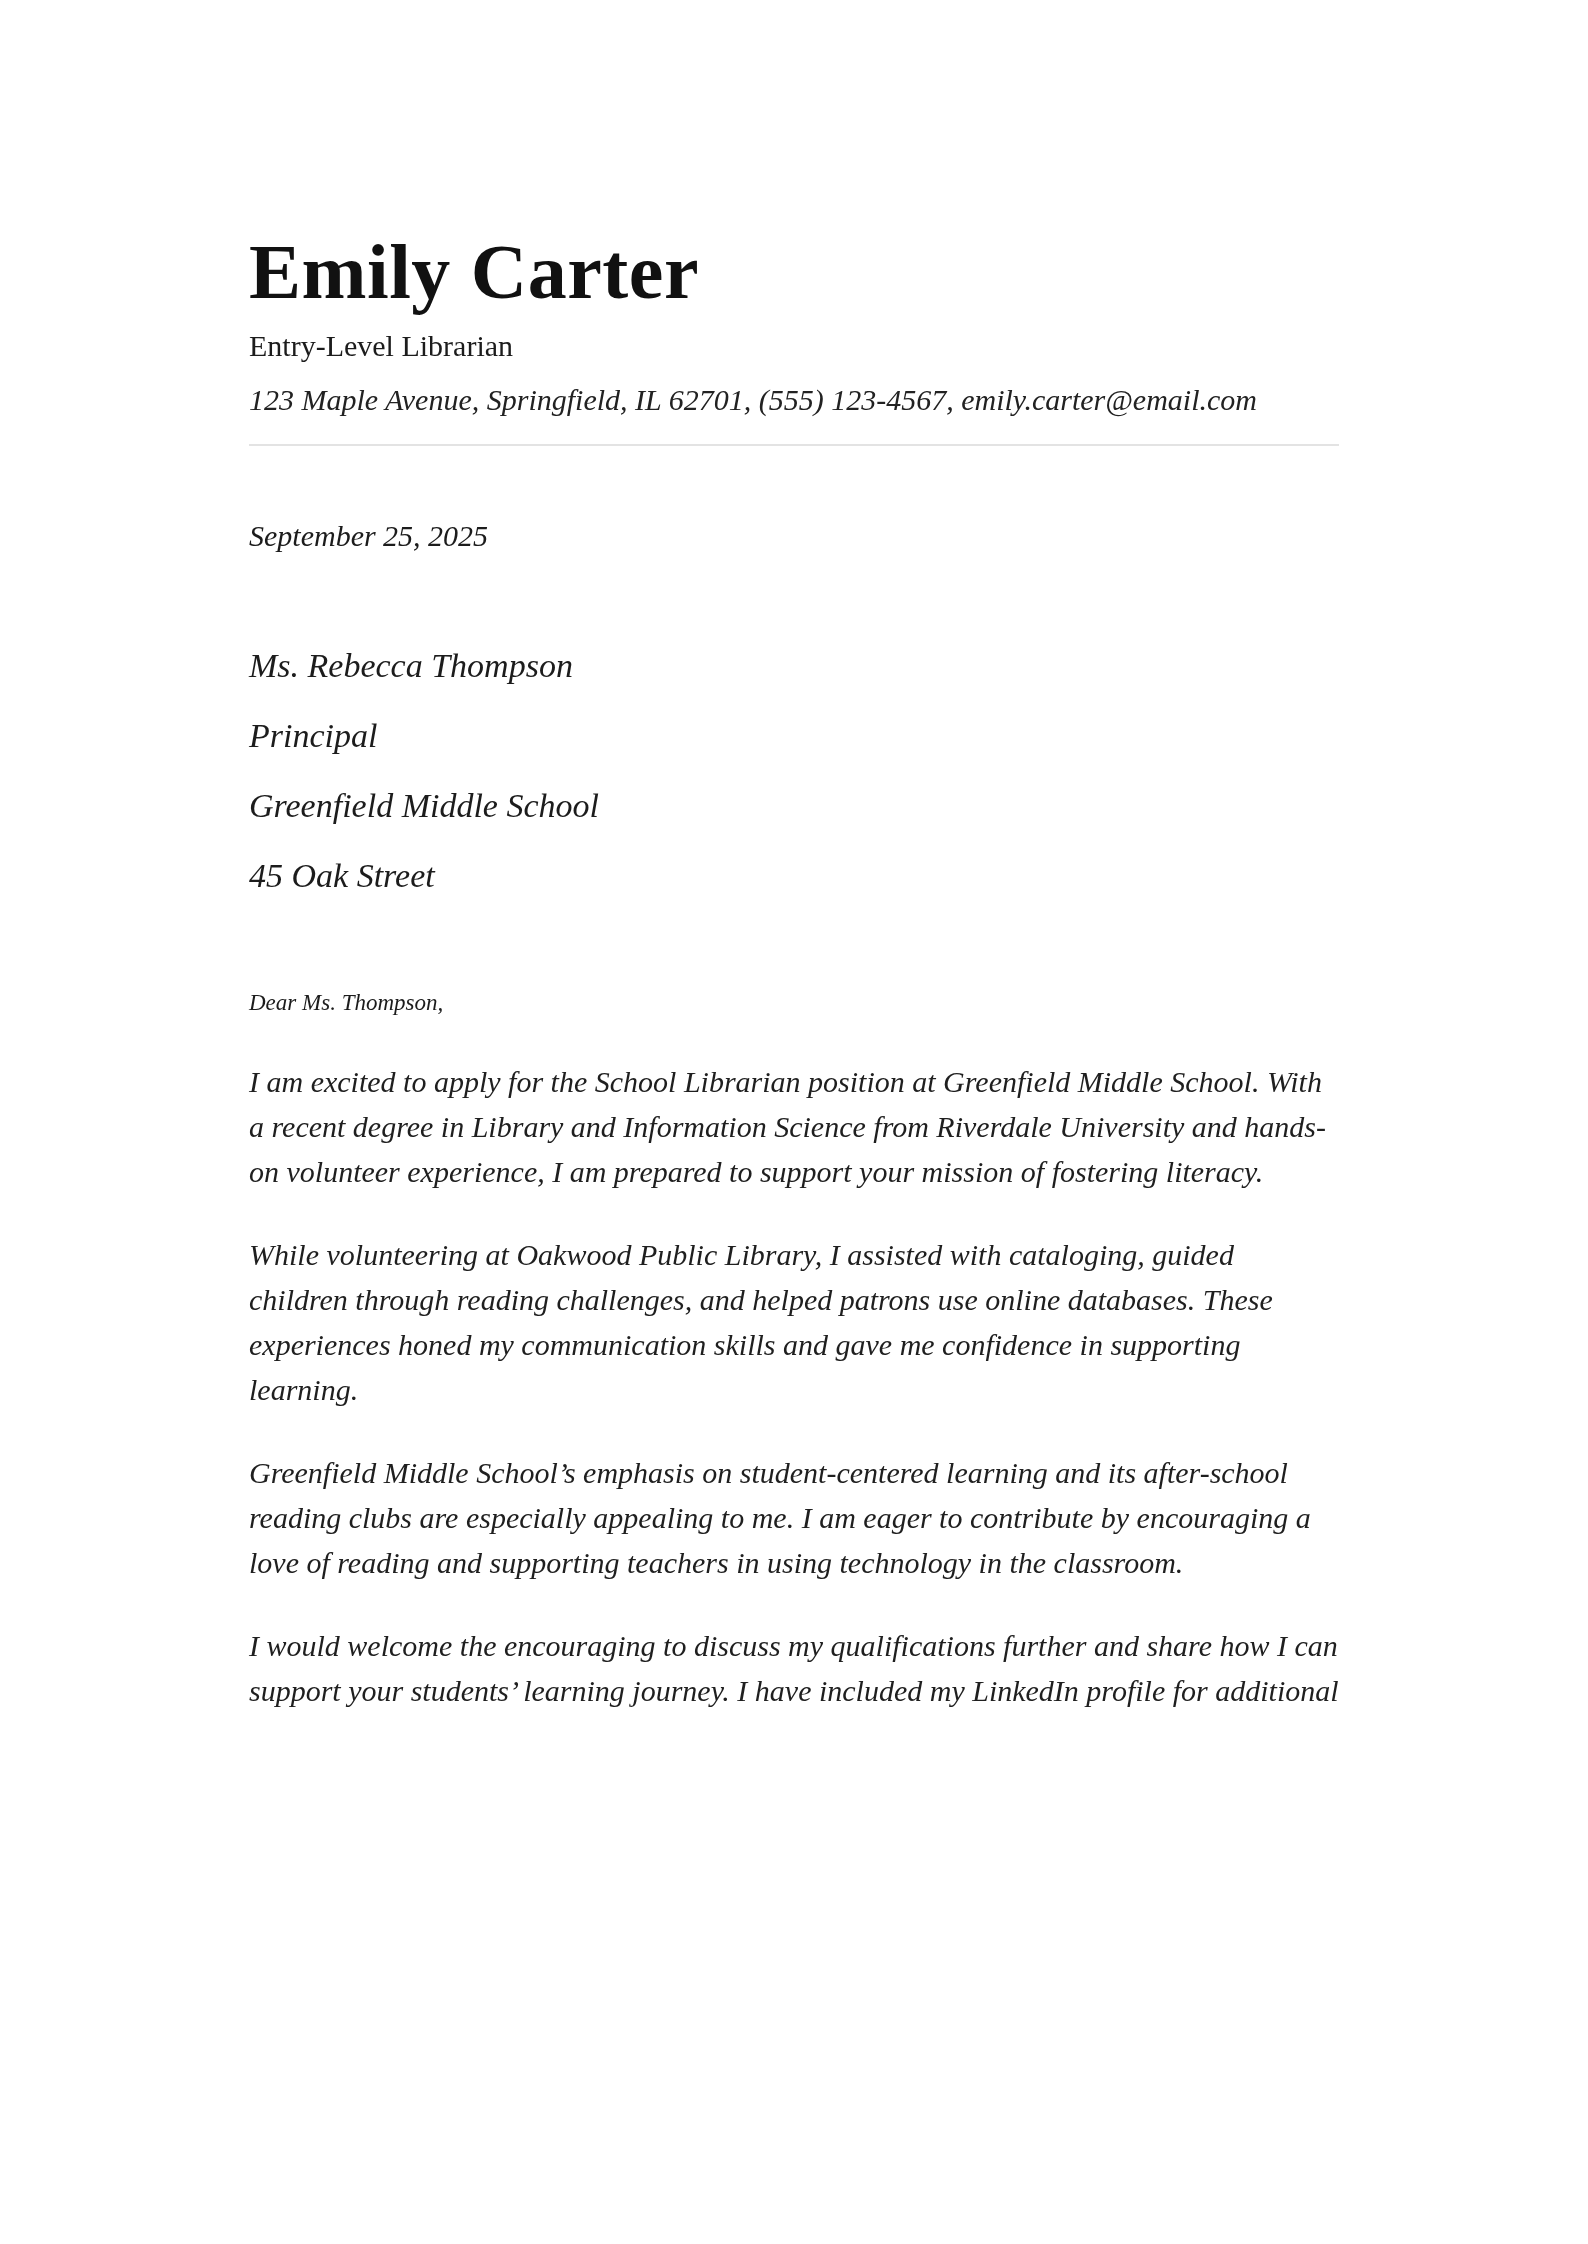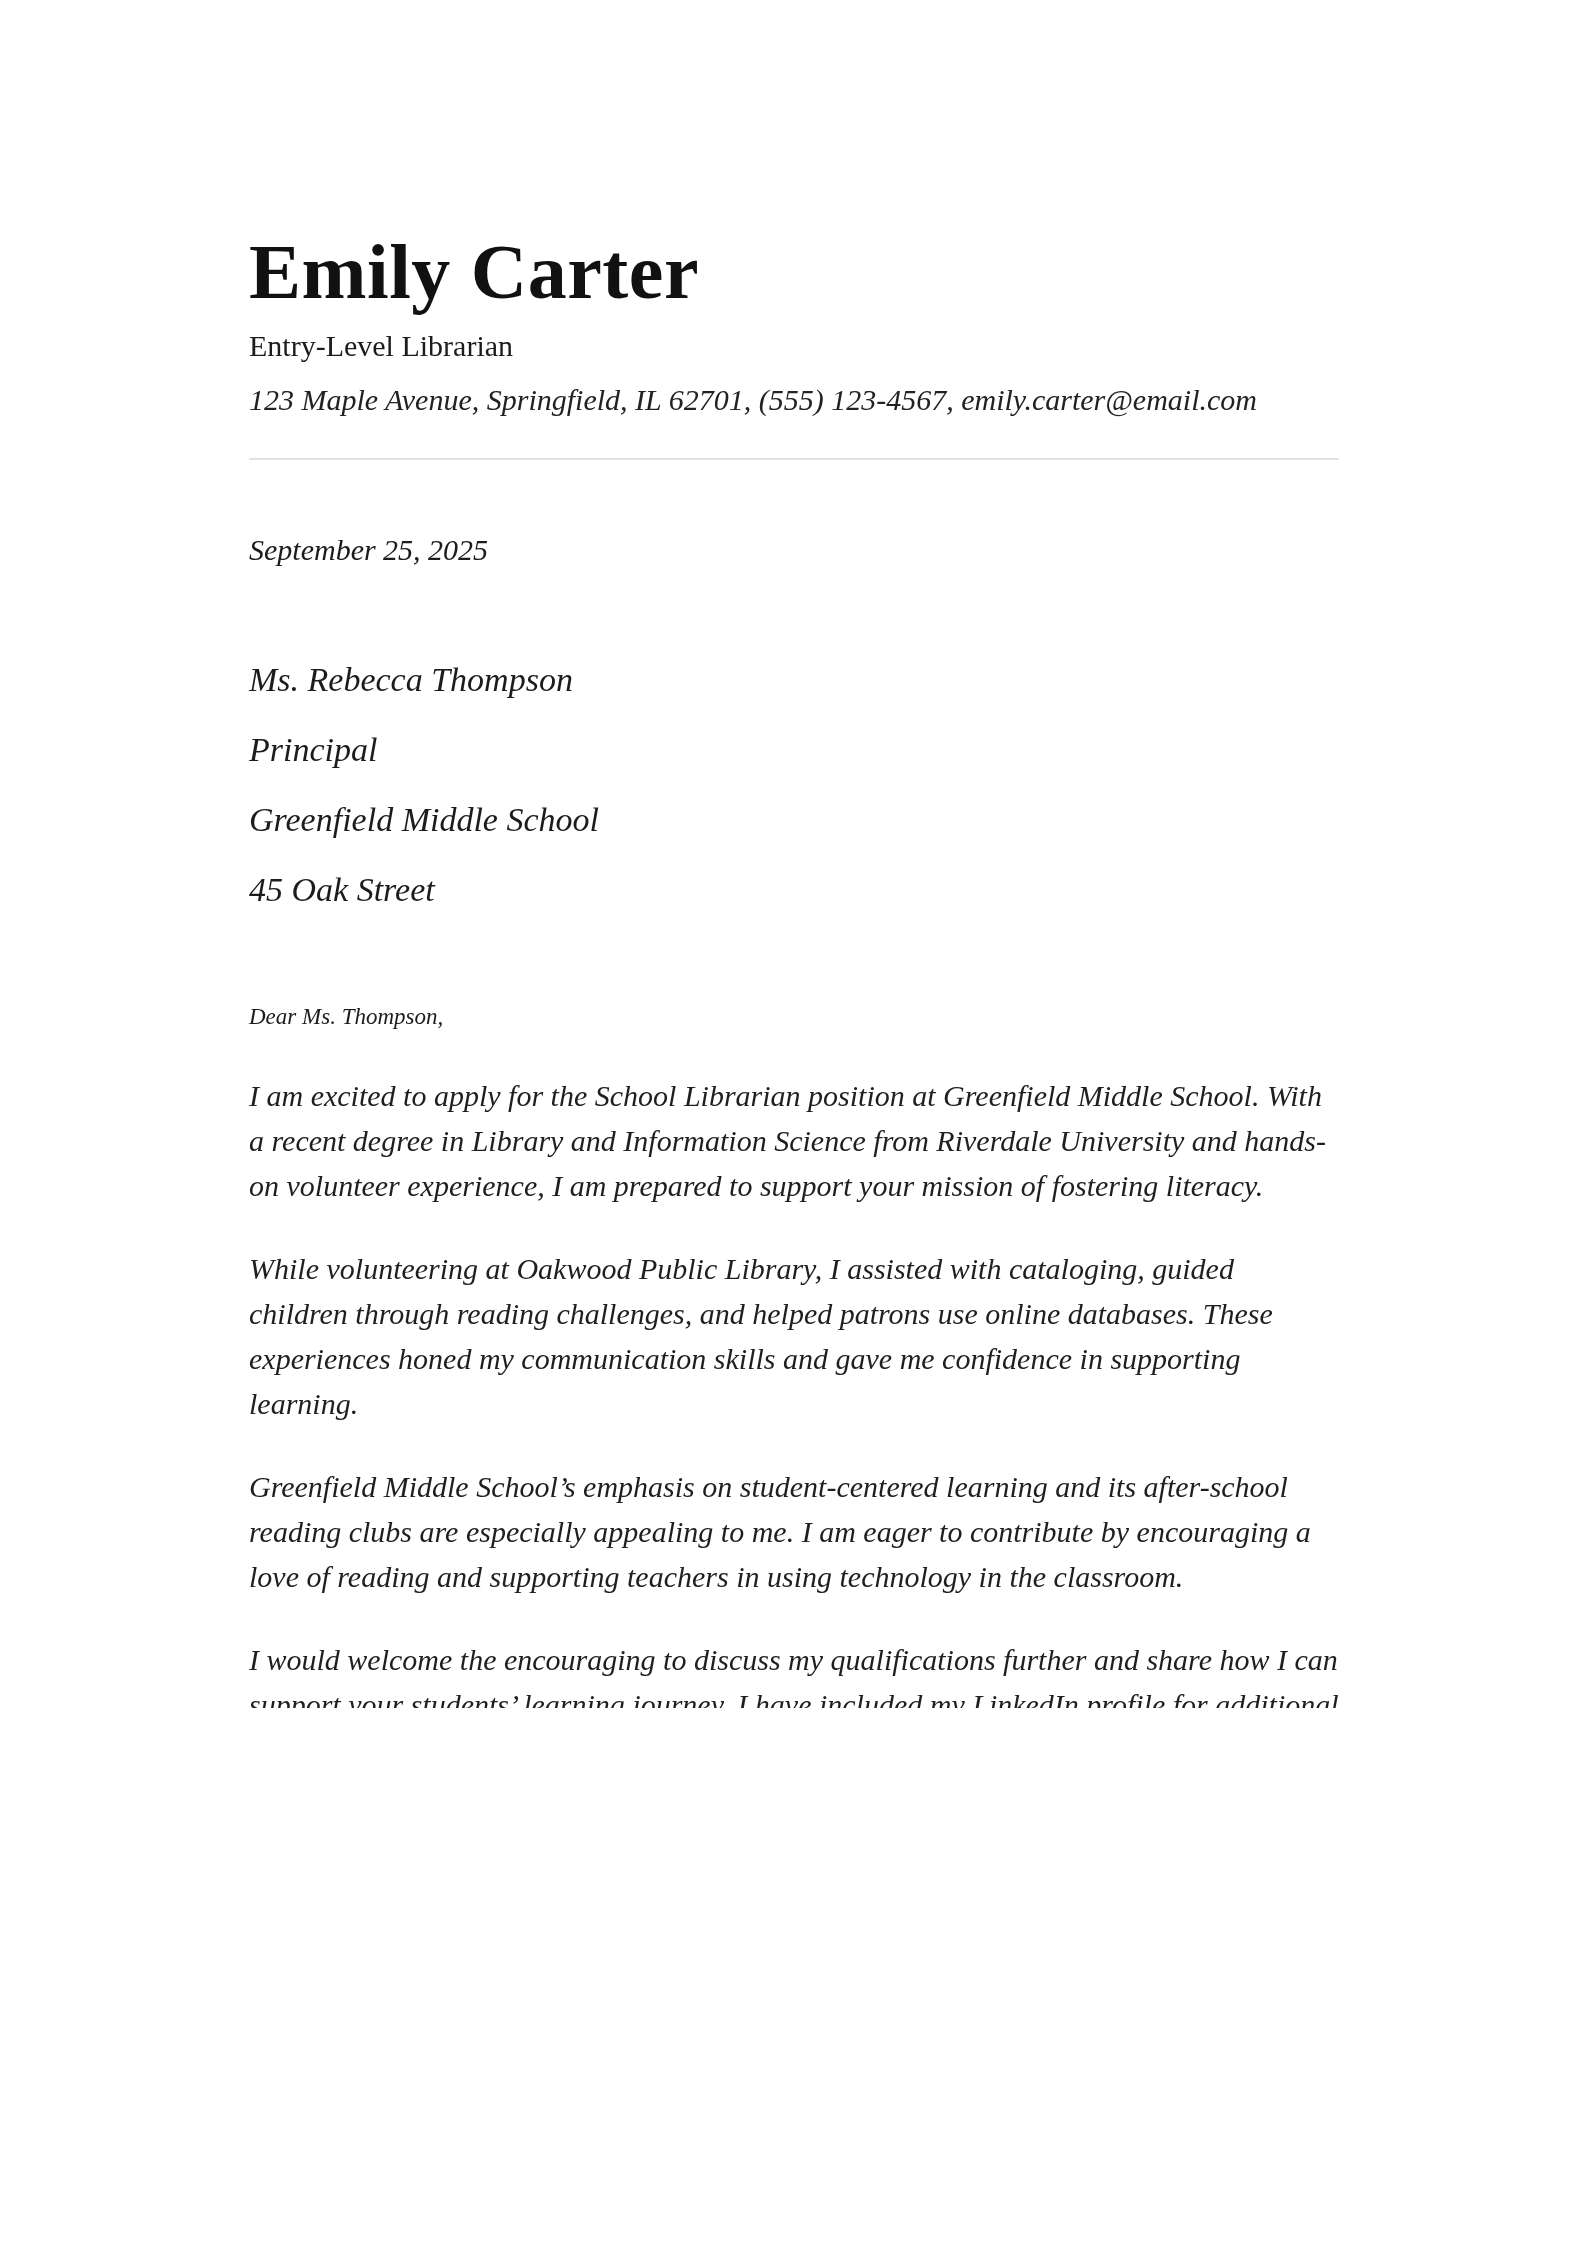--- a/index.html
+++ b/index.html
@@ -39,21 +39,21 @@
     line-height: 1.2;
     font-weight: 400;
     color: #1c1c1c;
   }
   .sender-contact {
     margin: 18px 0 0 0;
     font-size: 30px;
     line-height: 1.2;
     font-style: italic;
     color: #222222;
-    padding-bottom: 40px;
+    padding-bottom: 26px;
   }
   .header-divider {
     border: none;
     border-top: 2px solid #e3e3e3;
     margin: 0;
   }
 
   
   .letter-date {
     margin: 72px 0 16px 0;

